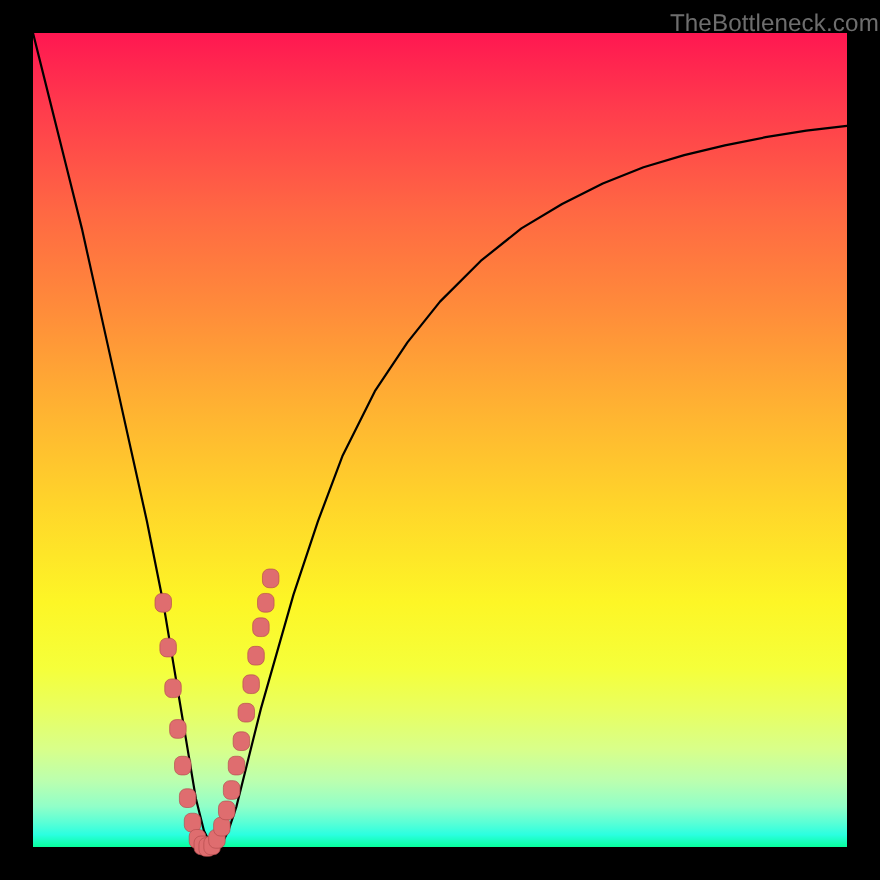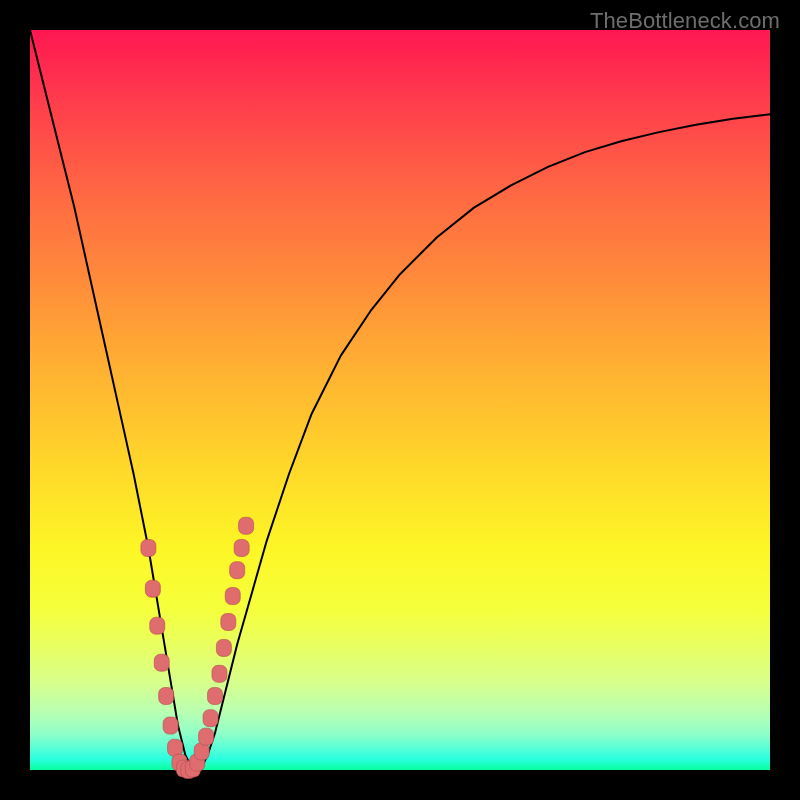--- a/index.html
+++ b/index.html
@@ -32,21 +32,21 @@
       #baffb0 92%,
       #91ffc8 95%,
       #5affd6 97%,
       #2bffe0 98.5%,
       #08ff9e 100%
     );
   }
   .watermark {
     position: absolute;
     top: 8px;
-    right: 20px;
+    right: 1px;
     color: #6e6e6e;
     font-size: 22px;
     letter-spacing: 0.1px;
     font-family: Arial, Helvetica, sans-serif;
   }
   svg.overlay {
     position: absolute;
     left: 30px;
     top: 30px;
     width: 740px;

